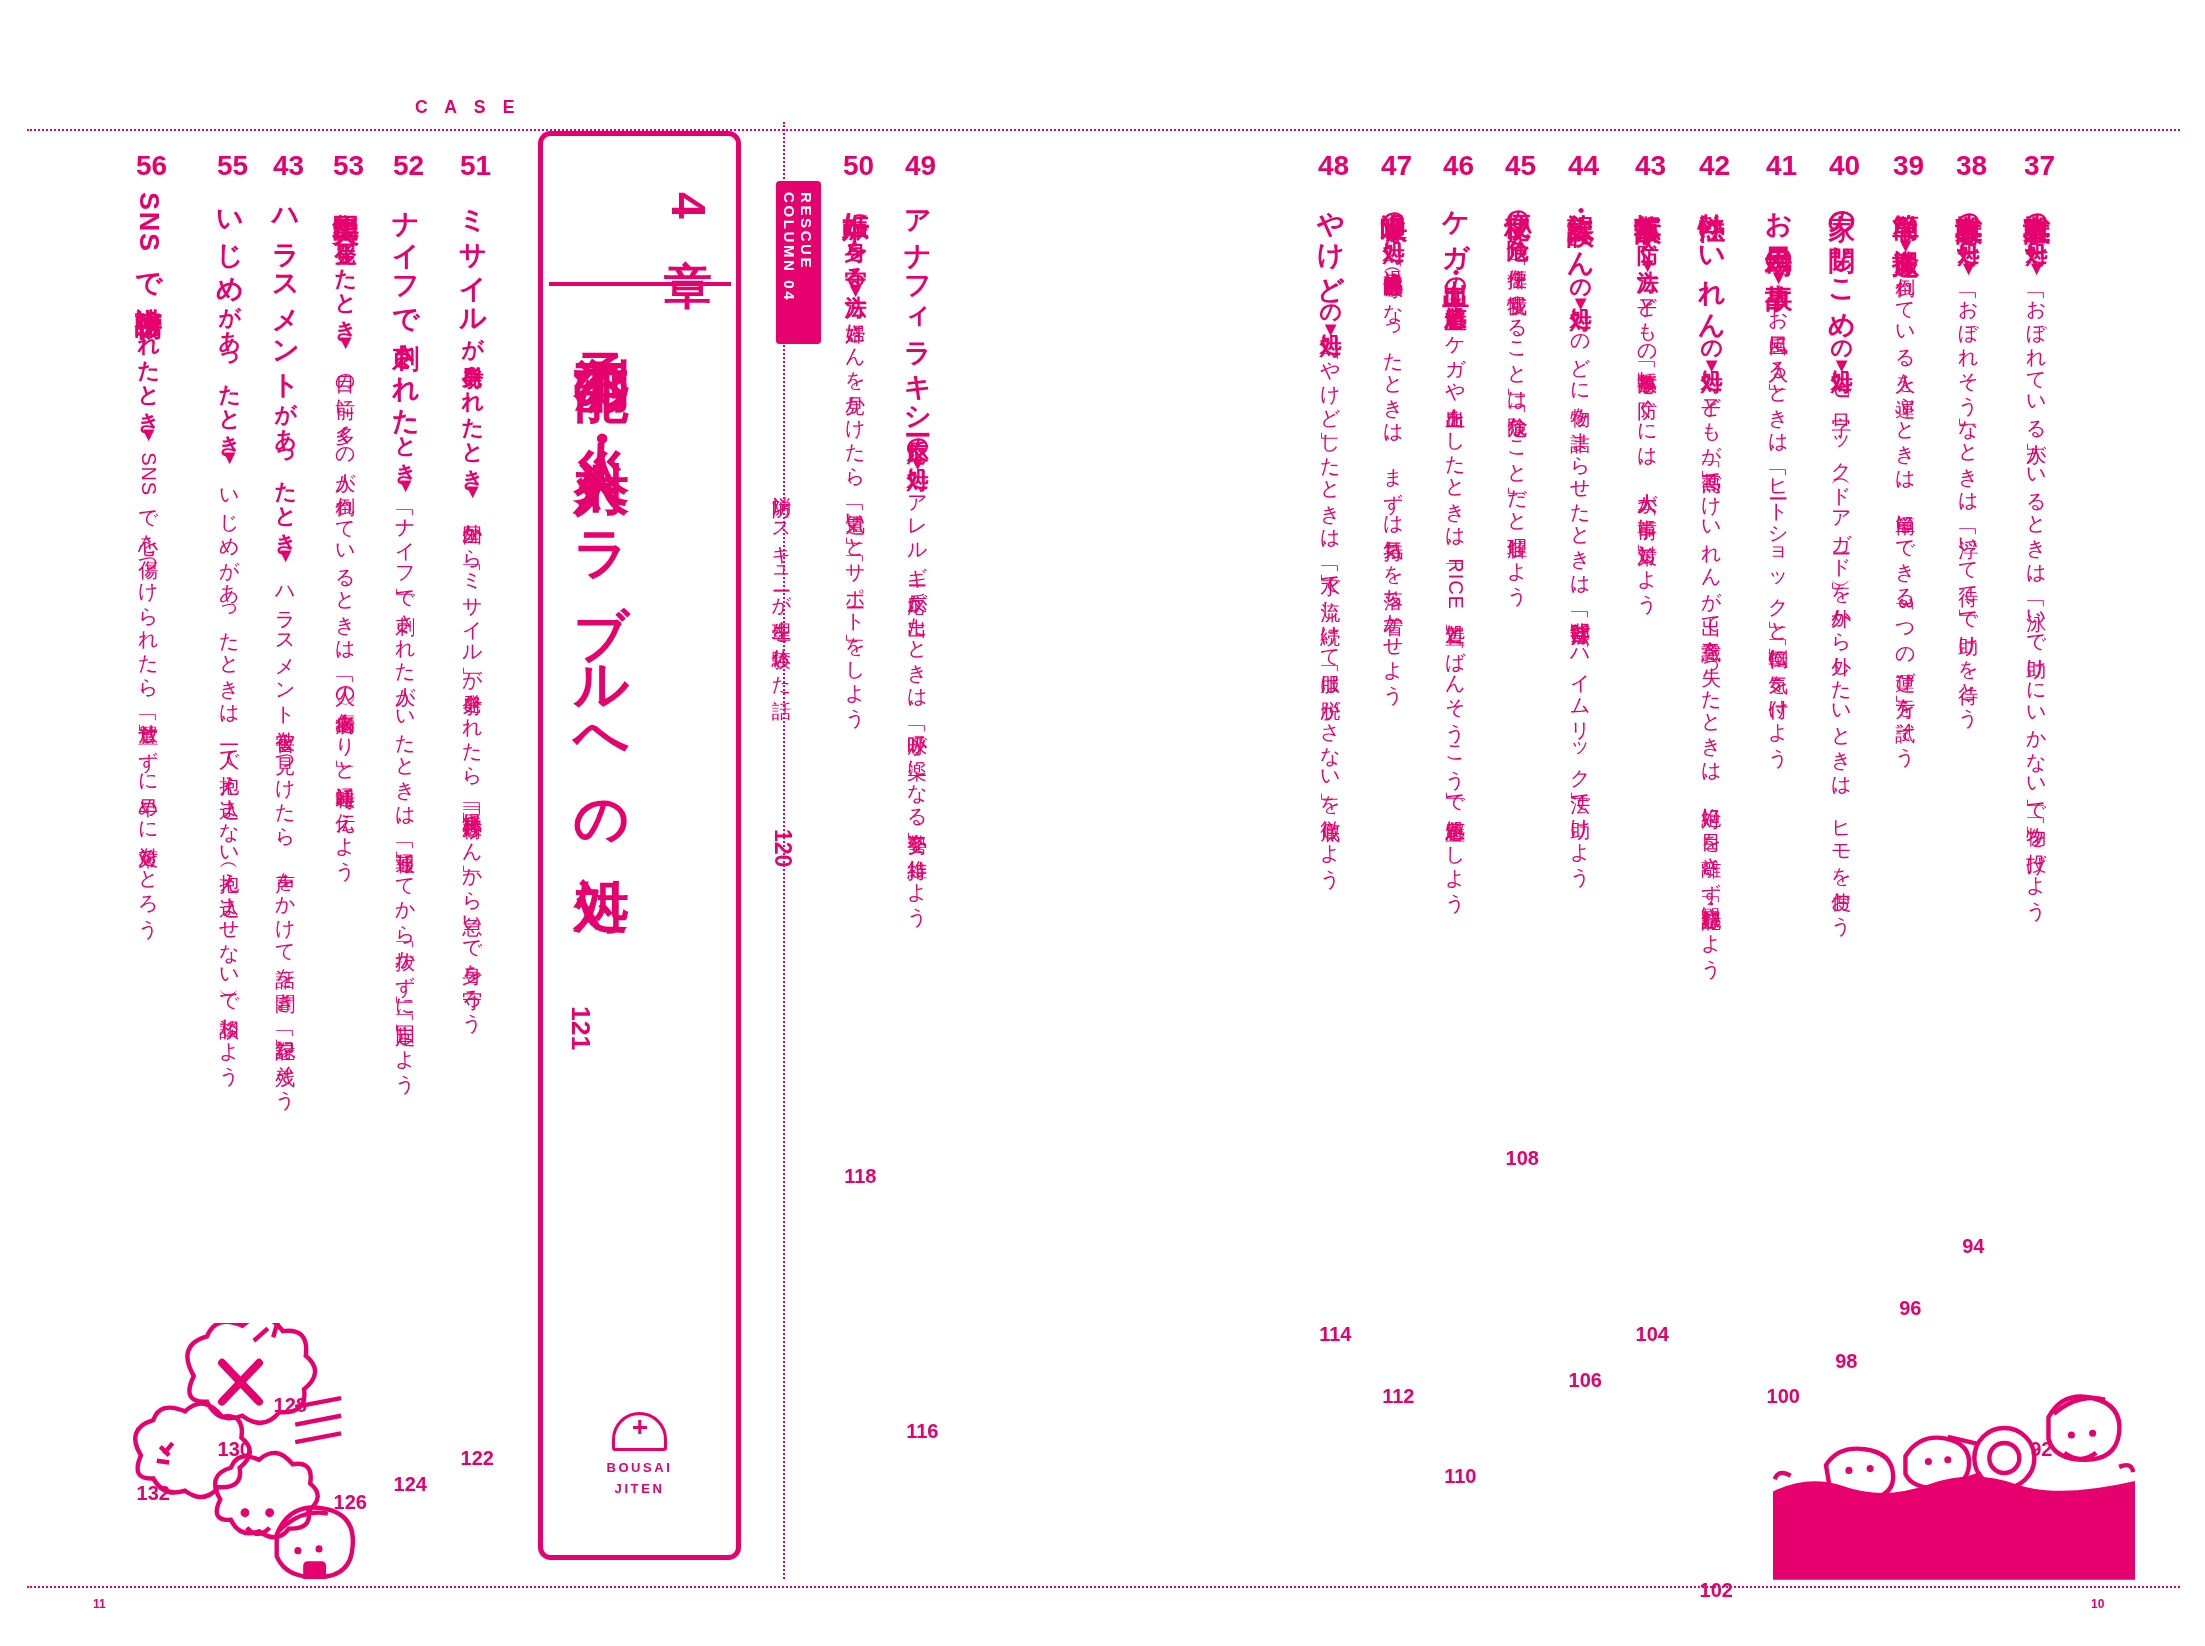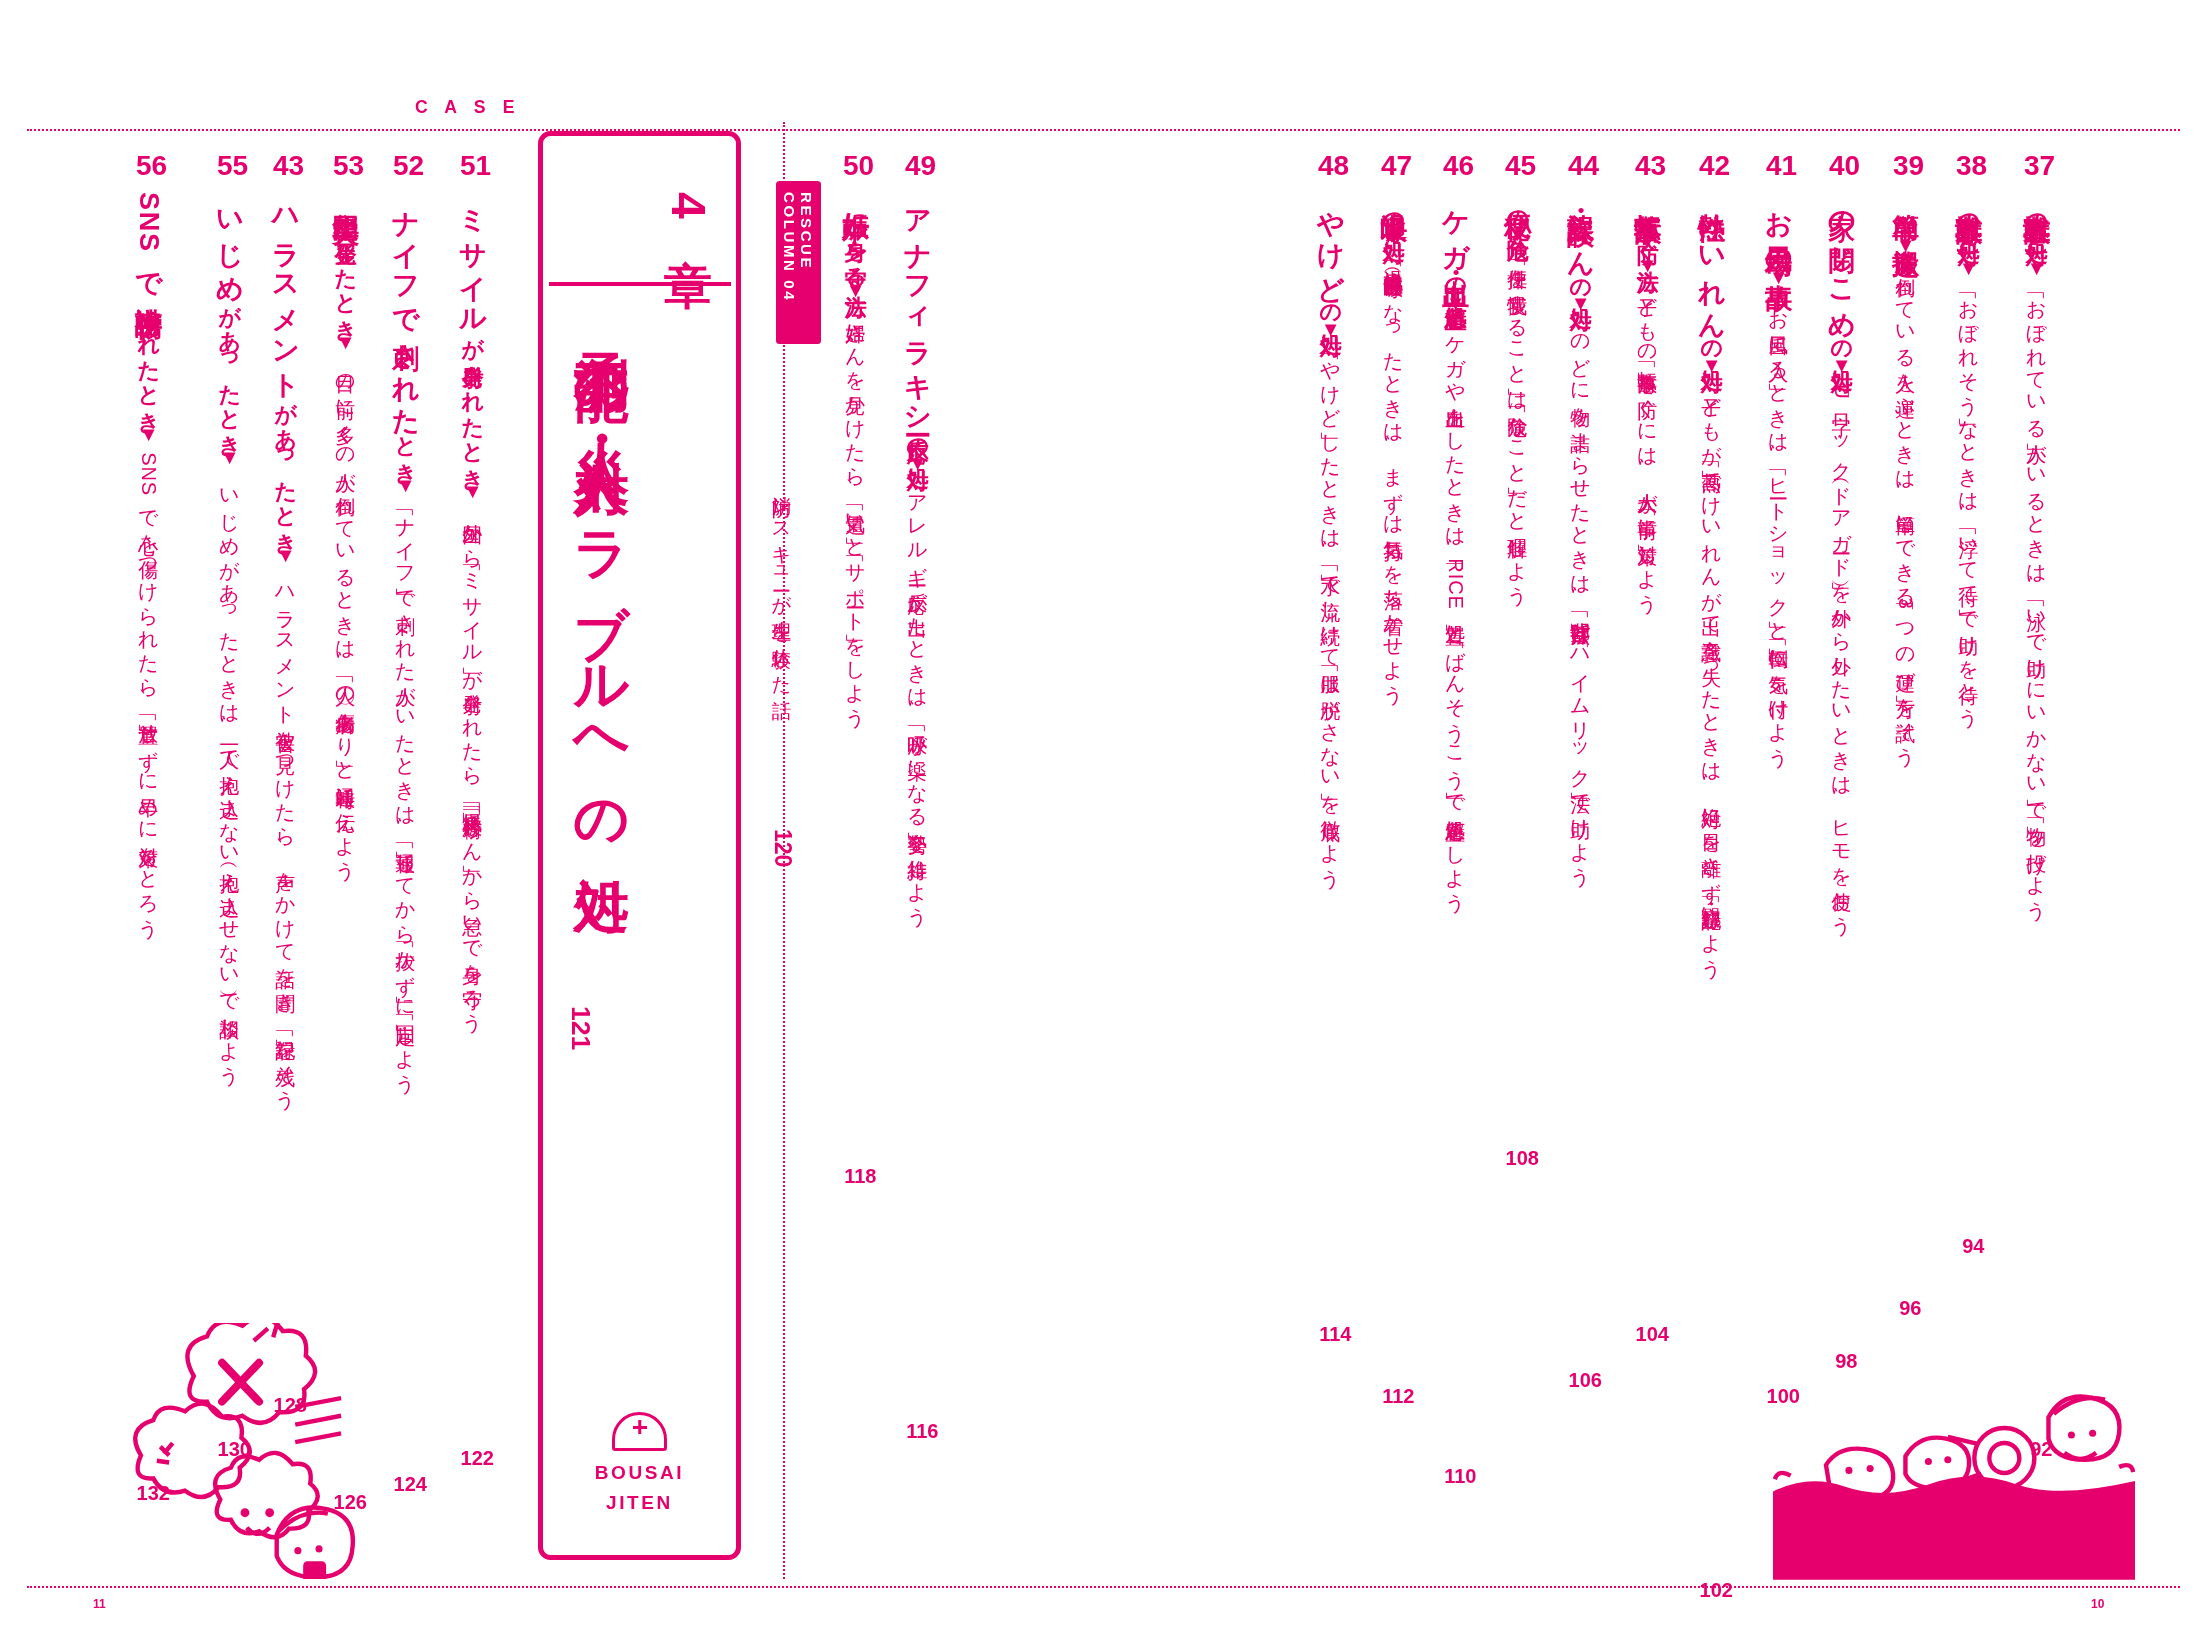--- a/index.html
+++ b/index.html
@@ -91,21 +91,21 @@
     writing-mode: vertical-rl;
     font-size: 26.5px;
     font-weight: bold;
   }
   .bousai-badge {
     position: absolute;
     left: 582px;
     top: 1412px;
     width: 115px;
     text-align: center;
-    font-size: 19px;
+    font-size: 13px;
     letter-spacing: 2.6px;
     line-height: 1.6;
     font-weight: bold;
   }
   .badge-icon {
     width: 55px;
     height: 39px;
     margin: 0 auto 7px auto;
     border: 3.5px solid #e5006e;
     border-radius: 30px 30px 3.5px 3.5px;

